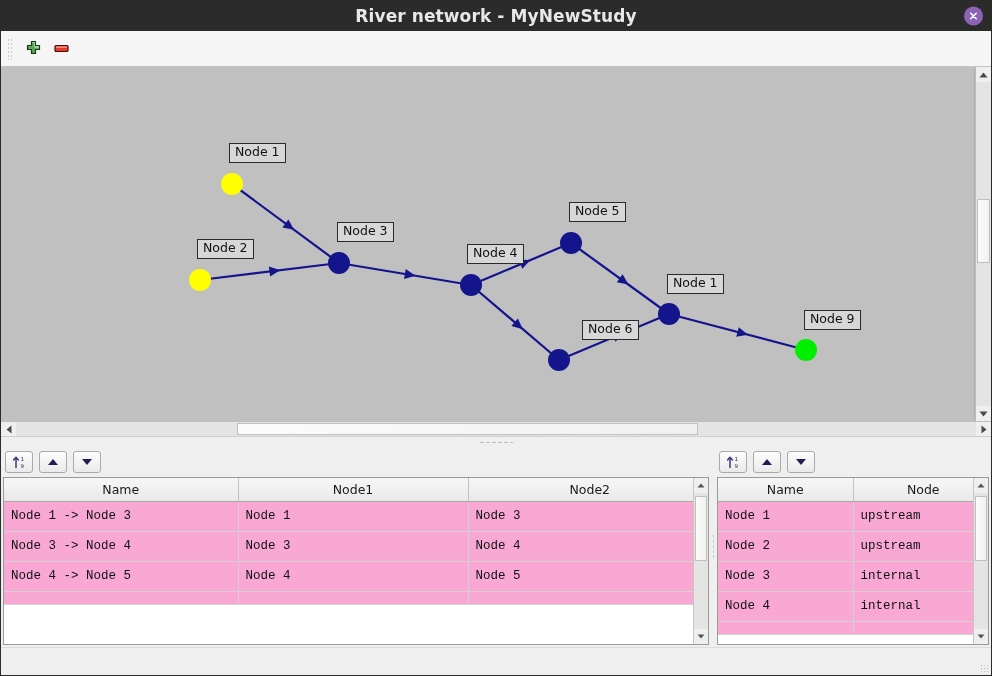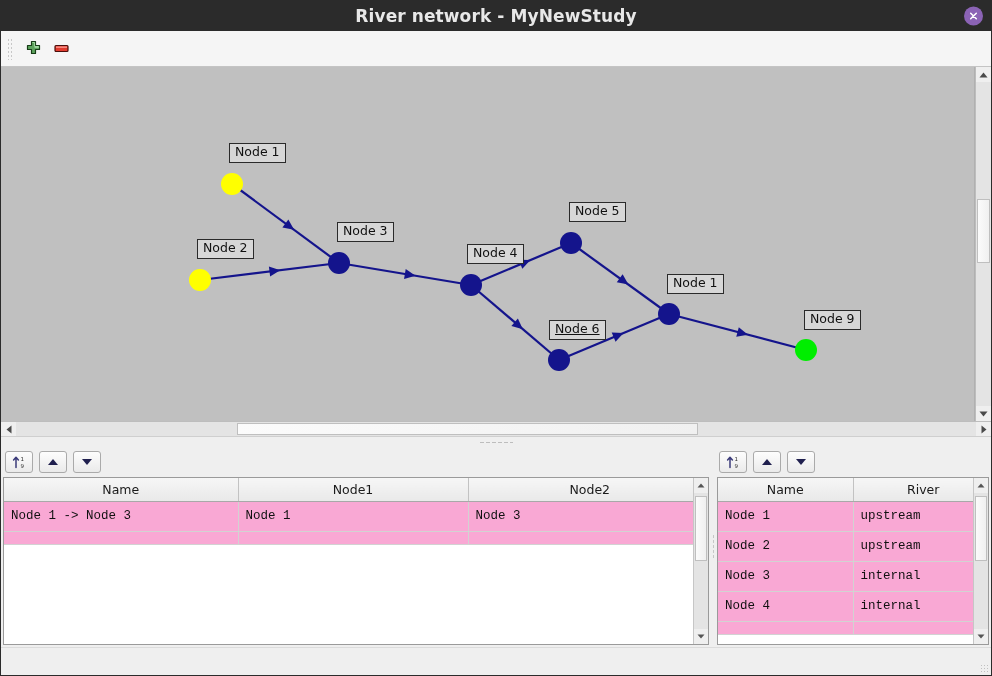--- a/index.html
+++ b/index.html
@@ -308,21 +308,21 @@
             <circle cx="668" cy="247" r="11" fill="#14148c"></circle>
             <circle cx="805" cy="283" r="11" fill="#00ee00"></circle>
           </g>
       </svg>
       <div id="labels-layer">
           <div class="node-label" style="left: 228px; top: 76px;">Node 1</div>
           <div class="node-label" style="left: 196px; top: 172px;">Node 2</div>
           <div class="node-label" style="left: 336px; top: 155px;">Node 3</div>
           <div class="node-label" style="left: 466px; top: 177px;">Node 4</div>
           <div class="node-label" style="left: 568px; top: 135px;">Node 5</div>
-          <div class="node-label" style="left: 548px; top: 253px; text-decoration: underline;">Node 6</div>
+          <div class="node-label" style="left: 581px; top: 253px;">Node 6</div>
           <div class="node-label" style="left: 666px; top: 207px;">Node 1</div>
           <div class="node-label" style="left: 803px; top: 243px;">Node 9</div>
         </div>
     </div>
 
     <div class="vscroll">
       <div class="sb-arrow">
         <svg width="9" height="6" viewBox="0 0 9 6">
             <path d="M4.5 0.5 L8.5 5.5 L0.5 5.5 z" fill="#4a4a4a"></path>
           </svg>
@@ -394,20 +394,30 @@
                   <th>Name</th>
                   <th>Node1</th>
                   <th>Node2</th>
                 </tr>
               </thead>
             <tbody id="reaches-body">
                 <tr>
                   <td>Node 1 -&gt; Node 3</td>
                   <td>Node 1</td>
                   <td>Node 3</td>
+                </tr>
+                <tr>
+                  <td>Node 3 -&gt; Node 4</td>
+                  <td>Node 3</td>
+                  <td>Node 4</td>
+                </tr>
+                <tr>
+                  <td>Node 4 -&gt; Node 5</td>
+                  <td>Node 4</td>
+                  <td>Node 5</td>
                 </tr>
                 <tr class="blank">
                   <td></td>
                   <td></td>
                   <td></td>
                 </tr>
               </tbody>
           </table>
         </div>
         <div class="tbl-vscroll">
@@ -456,21 +466,21 @@
       <div class="table-box">
         <div class="table-scrollarea">
           <table>
             <colgroup>
                 <col style="width:135px">
                 <col style="width:125px">
               </colgroup>
             <thead>
                 <tr id="nodes-head">
                   <th>Name</th>
-                  <th>River</th>
+                  <th>Node</th>
                 </tr>
               </thead>
             <tbody id="nodes-body">
                 <tr>
                   <td>Node 1</td>
                   <td>upstream</td>
                 </tr>
                 <tr>
                   <td>Node 2</td>
                   <td>upstream</td>

